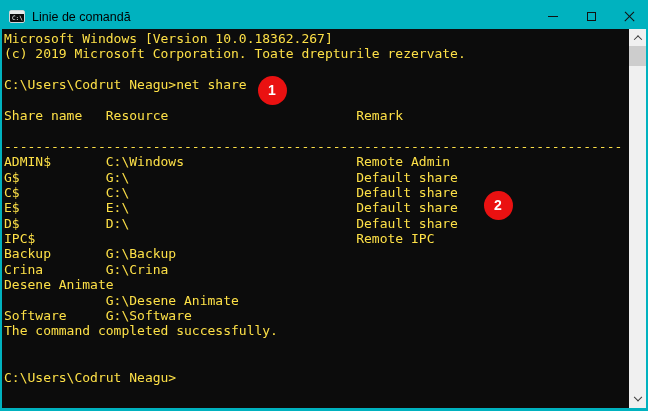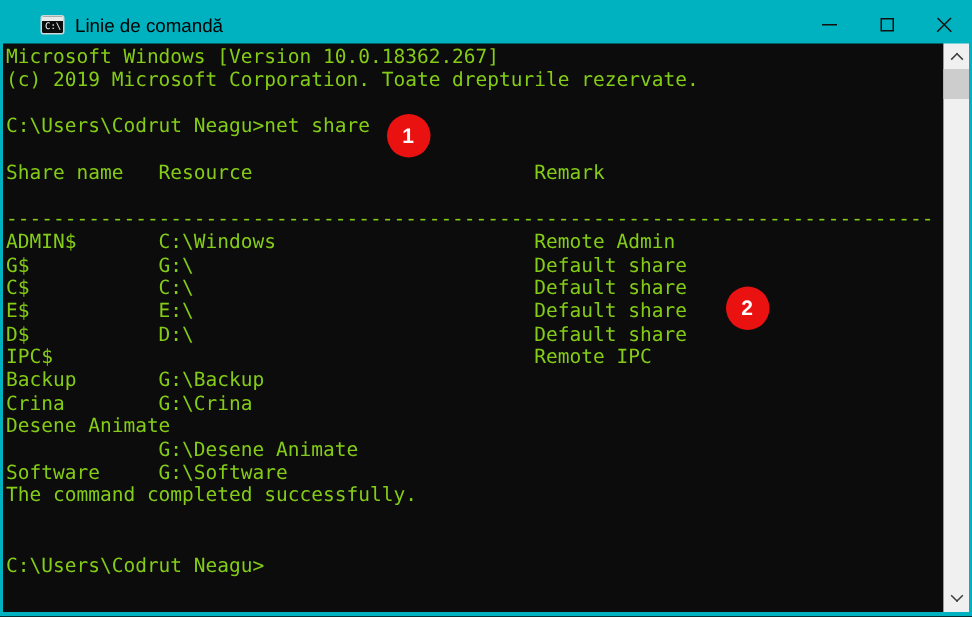--- a/index.html
+++ b/index.html
@@ -6,21 +6,21 @@
   html,body { width:648px; height:411px; background:#000; }
   .window {
     position:relative; width:648px; height:411px;
     background:#00b2bf; 
     font-family:"Liberation Sans", sans-serif;
     overflow:hidden;
   }
   
   .titlebar {
     position:absolute; top:0; left:0; right:0; height:33px;
-    background:#00b2bf; display:flex; align-items:center;margin-left:18px;
+    background:#00b2bf; display:flex; align-items:center;
   }
   .app-icon {
     width:16px; height:13px; margin-left:9px; margin-right:7px;
     background:#0d0d0d; border:1px solid #cfd6d8; border-radius:2px;
     position:relative; flex:0 0 auto;
   }
   .app-icon .icon-titlestrip {
     position:absolute; top:0; left:0; right:0; height:3px; background:#e8eaea;
   }
   .app-icon .icon-prompt {
@@ -34,21 +34,21 @@
   }
   .glyph-min { width:10px; height:1px; background:#111; }
   .glyph-max { width:9px; height:9px; border:1px solid #111; background:transparent; }
   .glyph-close { position:relative; width:13px; height:13px; }
   .glyph-close i { position:absolute; left:0; top:6px; width:13px; height:1.3px; background:#111; display:block; }
   .glyph-close i:first-child { transform:rotate(45deg); }
   .glyph-close i:last-child  { transform:rotate(-45deg); }
   
   .console {
     position:absolute; top:29px; left:2px; right:19px; bottom:3px;
-    background:#0c0c0c; color:#84cc16;
+    background:#0c0c0c; color:#fde047;
     font-family:"DejaVu Sans Mono","Liberation Mono",monospace;
     font-size:13px; line-height:15.4px;
     padding:2px 0 0 2px; white-space:pre; overflow:hidden;
   }
   .console .line { white-space:pre; height:15.4px; }
   
   .scrollbar {
     position:absolute; top:29px; right:2px; width:17px; bottom:3px;
     background:#f0f0f0;
   }

